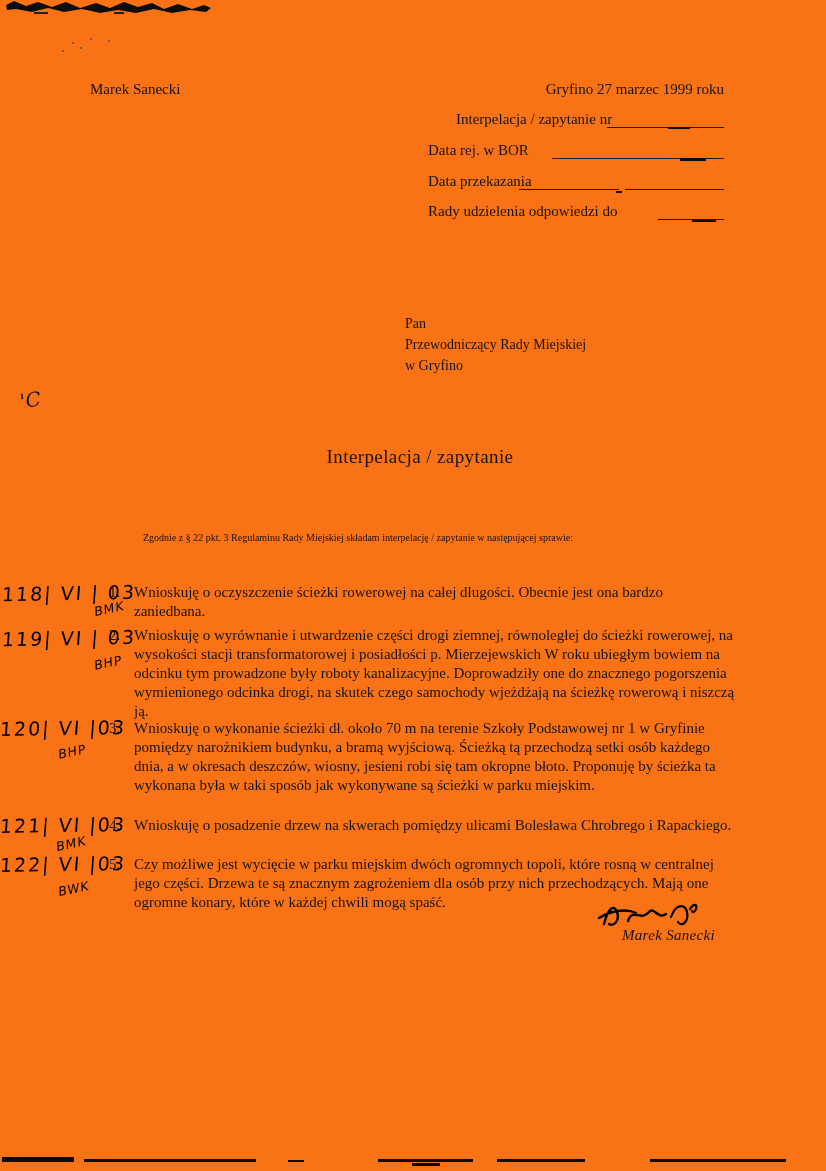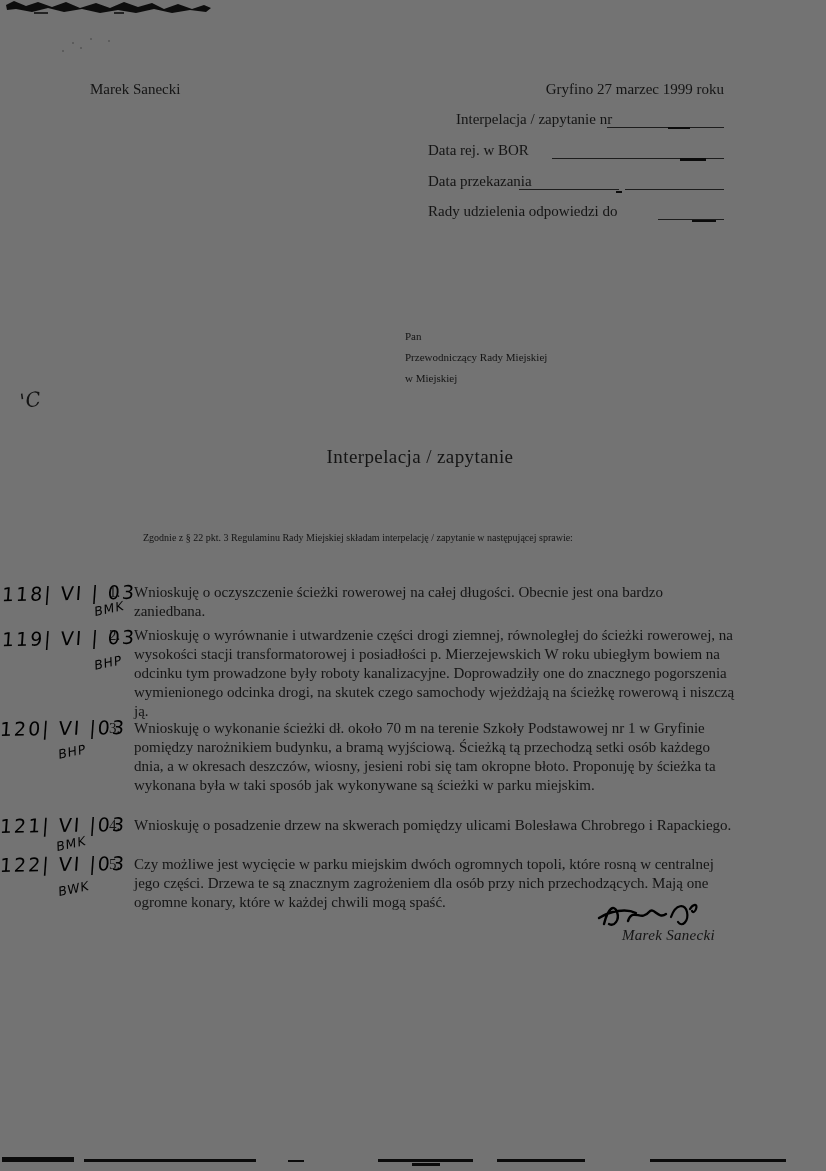--- a/index.html
+++ b/index.html
@@ -1,17 +1,17 @@
 <!DOCTYPE html>
 <html><head>
 <meta charset="utf-8">
 <style>
   html,body { margin:0; padding:0; background:#ffffff; }
   .page {
-    position:relative; width:826px; height:1171px; background:#737373;
+    position:relative; width:826px; height:1171px; background:#f97316;
     font-family:"Liberation Serif", serif; color:#141414; overflow:hidden;
   }
   .abs { position:absolute; }
   .txt { font-size:15px; line-height:19px; }
   .para { font-size:10px; line-height:19px; }
   .right { text-align:right; }
   .uline { position:absolute; height:0; border-bottom:1.5px solid #1c1c1c; }
   .bar { position:absolute; background:#0b0b0b; }
   .hand { font-family:"DejaVu Sans", sans-serif; color:#000; white-space:nowrap; }
   .ref  { font-size:19px; letter-spacing:2px; transform:skewX(-5deg) rotate(-1deg); }
@@ -52,24 +52,24 @@
 
   <div class="abs txt" style="left:428px; top:172px;">Data przekazania</div>
   <div class="uline" style="left:519px; top:189px; width:100px;"></div>
   <div class="uline" style="left:625px; top:189px; width:99px;"></div>
   <div class="bar" style="left:616px; top:191px; width:6px; height:2px;"></div>
 
   <div class="abs txt" style="left:428px; top:202px;">Rady udzielenia odpowiedzi do</div>
   <div class="uline" style="left:658px; top:219px; width:66px;"></div>
   <div class="bar" style="left:692px; top:220px; width:24px; height:2px;"></div>
 
-  <div class="abs" style="left:405px; top:326px; font-size:11px; line-height:21px;">
+  <div class="abs" style="left:405px; top:313px; font-size:14px; line-height:21px;">
     <div>Pan</div>
     <div>Przewodniczący Rady Miejskiej</div>
-    <div>w Miejskiej</div>
+    <div>w Gryfino</div>
   </div>
 
   <div class="abs markC" style="left:20px; top:388px;">'C</div>
 
   <div class="abs title" style="left:0; top:446px; width:840px; text-align:center;">Interpelacja / zapytanie</div>
 
   <div class="abs para" style="left:85px; top:527px; width:652px; line-height:21px; text-indent:58px;">Zgodnie z § 22 pkt. 3 Regulaminu Rady Miejskiej składam interpelację / zapytanie w następującej sprawie:</div>
 
   <div class="item" style="left:134px; top:583px;">
     <span class="num">1.</span>

